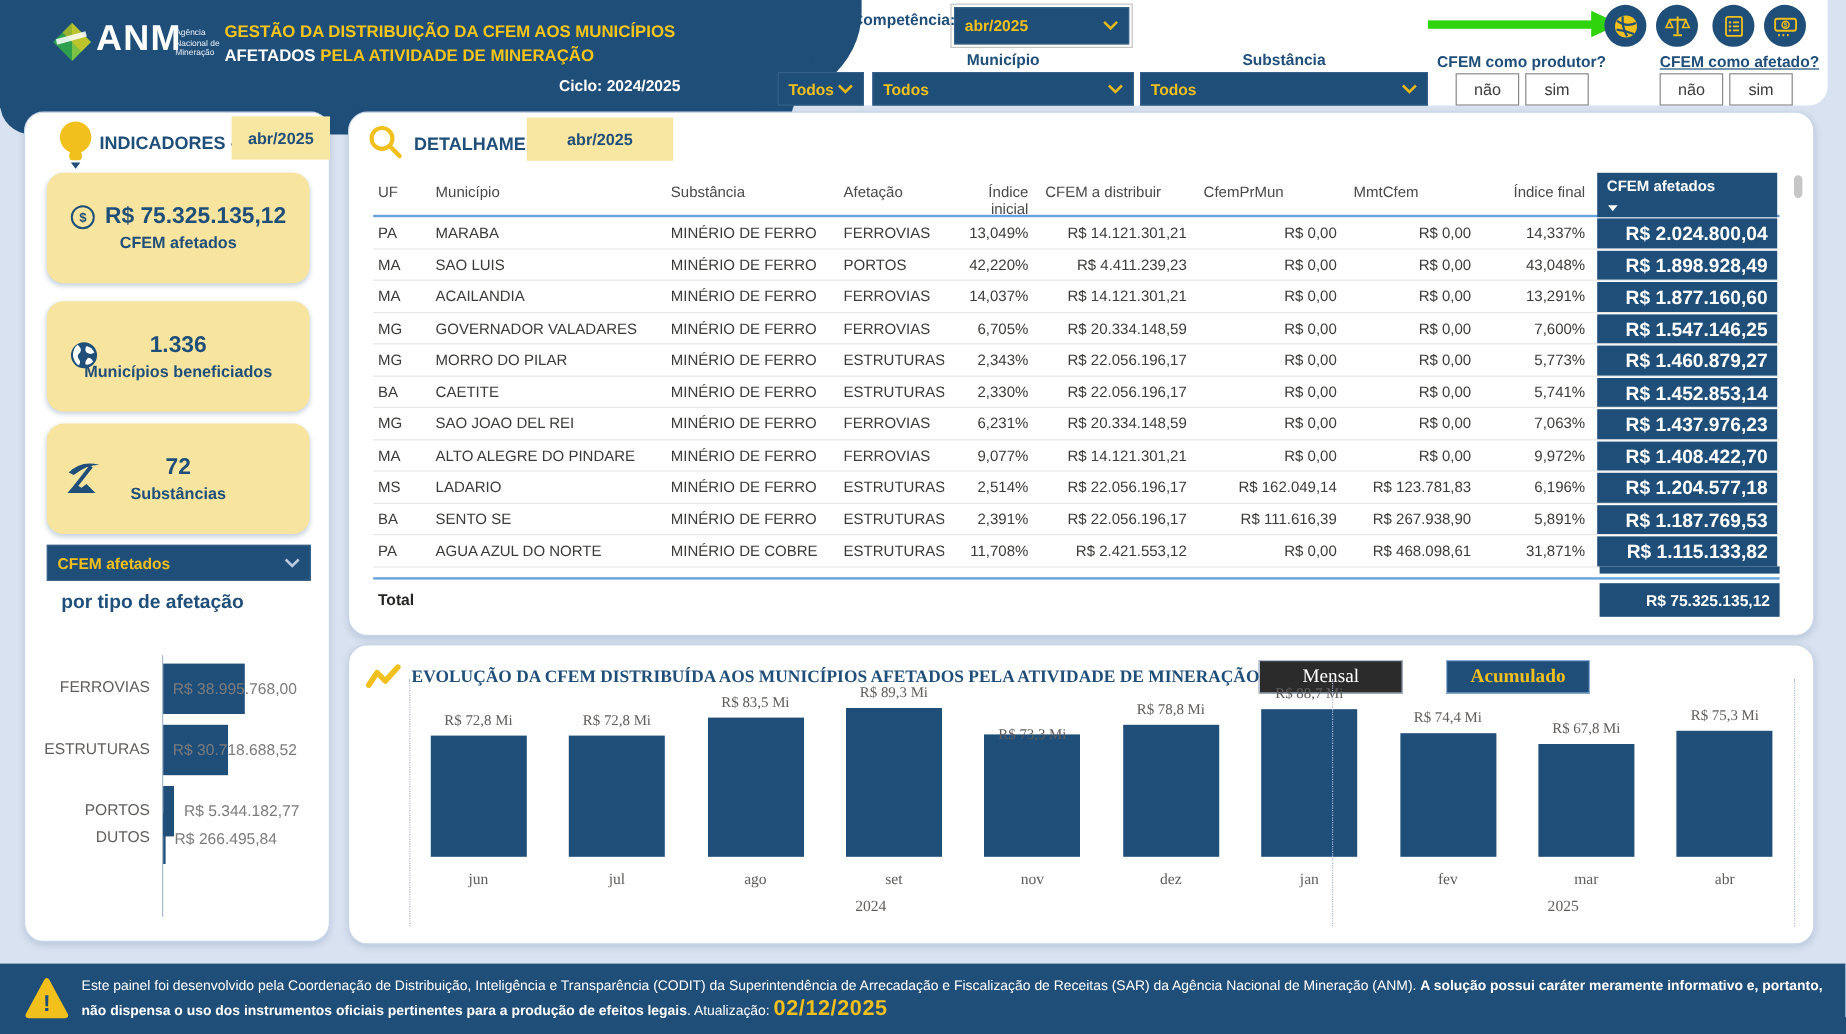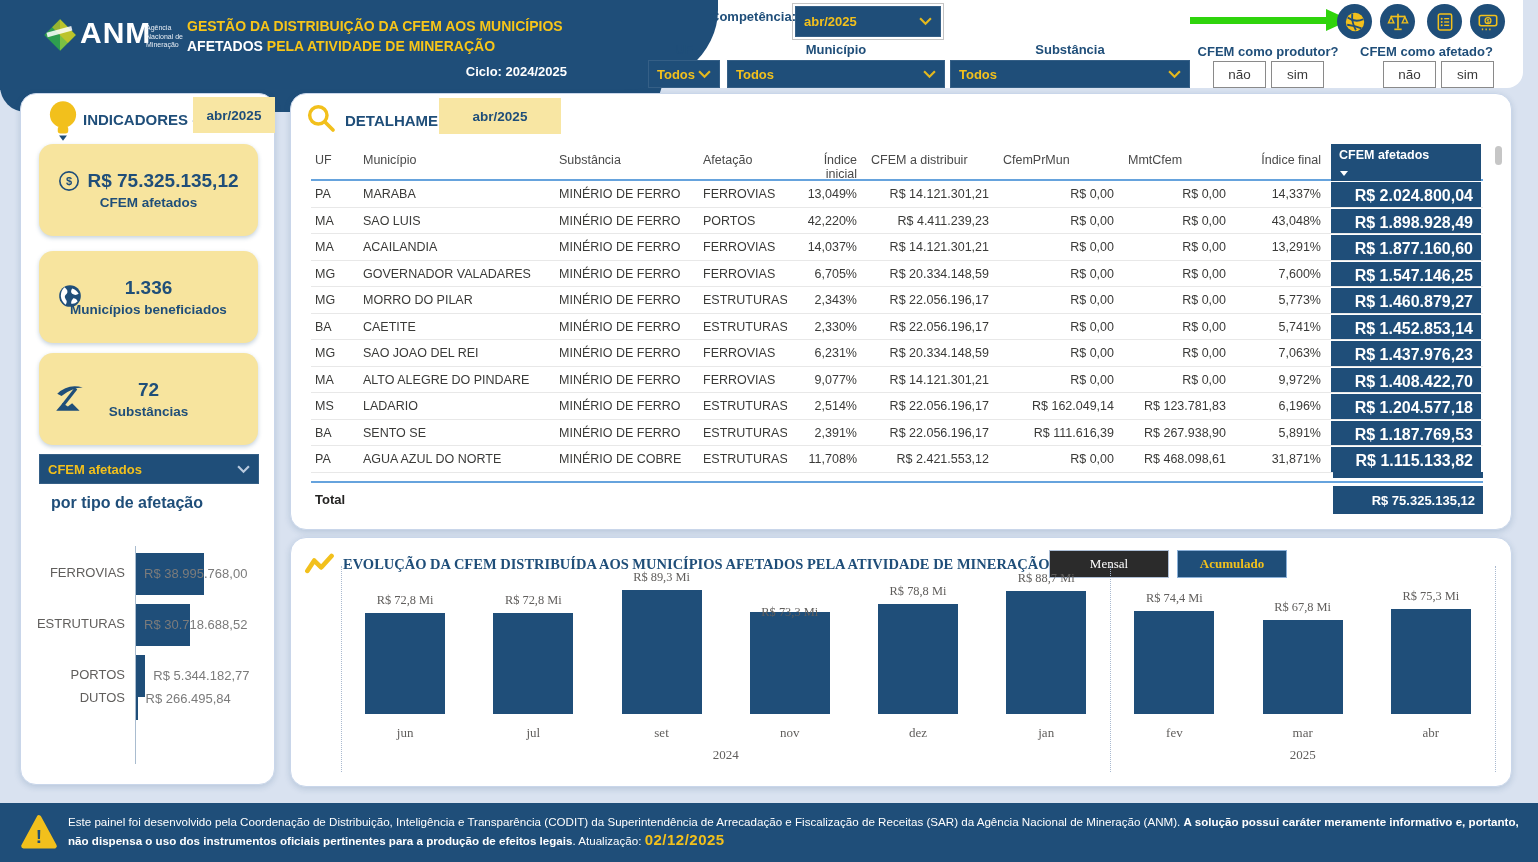--- a/index.html
+++ b/index.html
@@ -69,36 +69,36 @@
   .row-sliver { left:20px; top:378px; width:1172px; height:7px; position:absolute; }
   .row-sliver .s { position:absolute; right:0; width:150px; height:6px; background:#1f4e79; }
   .total-line { left:20px; top:387px; width:1172px; height:2px; background:#66a3dd; position:absolute; }
   .total-row { left:20px; top:390px; width:1172px; height:32px; position:absolute; }
   .total-label { position:absolute; left:4px; top:8px; font-size:13px; font-weight:bold; color:#252423; }
   .total-val { position:absolute; right:0; width:150px; height:28px; background:#1f4e79; color:#fff; font-weight:bold; font-size:13px;
                display:flex; align-items:center; justify-content:flex-end; padding-right:8px; top:2px; }
   .scroll-dot { left:1204px; top:52px; width:7px; height:19px; border-radius:4px; background:#c6c6c6; position:absolute; cursor:pointer; }
 
   
-  .evo-btn { position:absolute; top:12px; height:28px; font-size:13px; display:flex; align-items:center; justify-content:center; cursor:pointer; }
+  .evo-btn { position:absolute; top:12px; height:28px; font-size:16px; display:flex; align-items:center; justify-content:center; cursor:pointer; }
   .btn-mensal { left:758px; width:120px; background:#2b2b2b; color:#fff; border:1px solid #aebfd6; }
-  .btn-acum { left:886px; width:110px; background:#1f4e79; color:#f2c01c; border:1px solid #8ab0d8; font-weight:bold; }
+  .btn-acum { left:914px; width:120px; background:#1f4e79; color:#f2c01c; border:1px solid #8ab0d8; font-weight:bold; }
   .evo-plot { position:absolute; left:50px; top:36px; width:1154px; height:140px; display:flex; }
   .evo-col { flex:1; position:relative; }
   .evo-bar { position:absolute; bottom:0; left:50%; transform:translateX(-50%); width:80px; background:#1f4e79; cursor:pointer; }
   .evo-val { position:absolute; width:120%; left:-10%; text-align:center; font-size:12.4px; color:#605e5c; white-space:nowrap; }
   .evo-month { position:absolute; bottom:-27px; width:100%; text-align:center; font-size:13px; color:#605e5c; }
   .evo-year { position:absolute; bottom:-49px; transform:translateX(-50%); font-size:13px; color:#605e5c; }
   .evo-sep { position:absolute; top:-8px; height:206px; border-left:1px dotted #a9b9cf; }
 
   
   .footer { left:0; top:803px; width:1538px; height:59px; background:#1f4e79; z-index:5; }
   .foot-text { position:absolute; left:68px; top:10px; width:1456px; color:#fff; font-size:11.6px; line-height:18px; }
   .foot-bold { font-weight:bold; }
-  .foot-date { color:#f2c01c; font-weight:bold; font-size:15px; letter-spacing:.5px; }
+  .foot-date { color:#f2c01c; font-weight:bold; font-size:18px; letter-spacing:.5px; }
 
   .icon-svg { display:block; }
 </style>
 </head>
 <body>
 
 <div class="abs hdr-white-panel"></div>
 <div class="abs hdr-navy2"></div>
 <div class="abs hdr-navy"></div>
 
@@ -193,21 +193,21 @@
     <text x="12" y="13" text-anchor="middle" font-size="6" font-weight="bold" fill="#f2c01c">$</text>
     <line x1="6" y1="19" x2="6" y2="21" stroke="#f2c01c" stroke-width="1.5"></line>
     <line x1="10" y1="19" x2="10" y2="21" stroke="#f2c01c" stroke-width="1.5"></line>
     <line x1="14" y1="19" x2="14" y2="21" stroke="#f2c01c" stroke-width="1.5"></line>
   </svg>
 </div>
 
 <div class="abs flt-label" style="left:1190px; top:44px; width:156px; text-align:center;">CFEM como produtor?</div>
 <div class="abs yn" style="left:1213px; top:61px;">não</div>
 <div class="abs yn" style="left:1271px; top:61px;">sim</div>
-<div class="abs flt-label" style="left:1360px; top:44px; width:156px; text-align:left;">CFEM como afetado?</div>
+<div class="abs flt-label" style="left:1360px; top:44px; width:156px; text-align:right;text-decoration:underline;">CFEM como afetado?</div>
 <div class="abs yn" style="left:1383px; top:61px;">não</div>
 <div class="abs yn" style="left:1441px; top:61px;">sim</div>
 
 <div class="abs panel sidebar">
   <div class="abs" style="left:26px; top:6px;">
     <svg class="icon-svg" width="32" height="42" viewBox="0 0 24 32">
       <circle cx="12" cy="11" r="10" fill="#f2c01c"></circle>
       <rect x="8" y="20" width="8" height="5.5" rx="2" fill="#f2c01c"></rect>
       <path d="M9 27 L15 27 L12 31 Z" fill="#1f4e79"></path>
     </svg>
@@ -471,20 +471,25 @@
         <div class="evo-bar" style="height: 101.212px; background: rgb(31, 78, 121);"></div>
         <div class="evo-val" style="bottom: 106.212px;">R$ 72,8 Mi</div>
         <div class="evo-month">jun</div>
       </div>
       <div class="evo-col">
         <div class="evo-bar" style="height: 101.212px; background: rgb(31, 78, 121);"></div>
         <div class="evo-val" style="bottom: 106.212px;">R$ 72,8 Mi</div>
         <div class="evo-month">jul</div>
       </div>
       <div class="evo-col">
+        <div class="evo-bar" style="height: 116.087px; background: rgb(31, 78, 121);"></div>
+        <div class="evo-val" style="bottom: 121.087px;">R$ 83,5 Mi</div>
+        <div class="evo-month">ago</div>
+      </div>
+      <div class="evo-col">
         <div class="evo-bar" style="height: 124.151px; background: rgb(31, 78, 121);"></div>
         <div class="evo-val" style="bottom: 129.151px;">R$ 89,3 Mi</div>
         <div class="evo-month">set</div>
       </div>
       <div class="evo-col">
         <div class="evo-bar" style="height: 101.907px; background: rgb(31, 78, 121);"></div>
         <div class="evo-val" style="bottom: 94px;">R$ 73,3 Mi</div>
         <div class="evo-month">nov</div>
       </div>
       <div class="evo-col">

